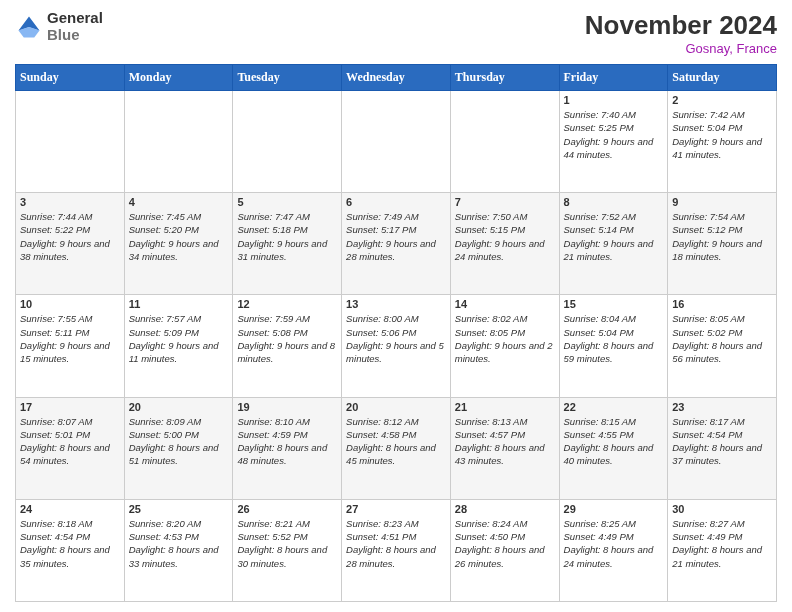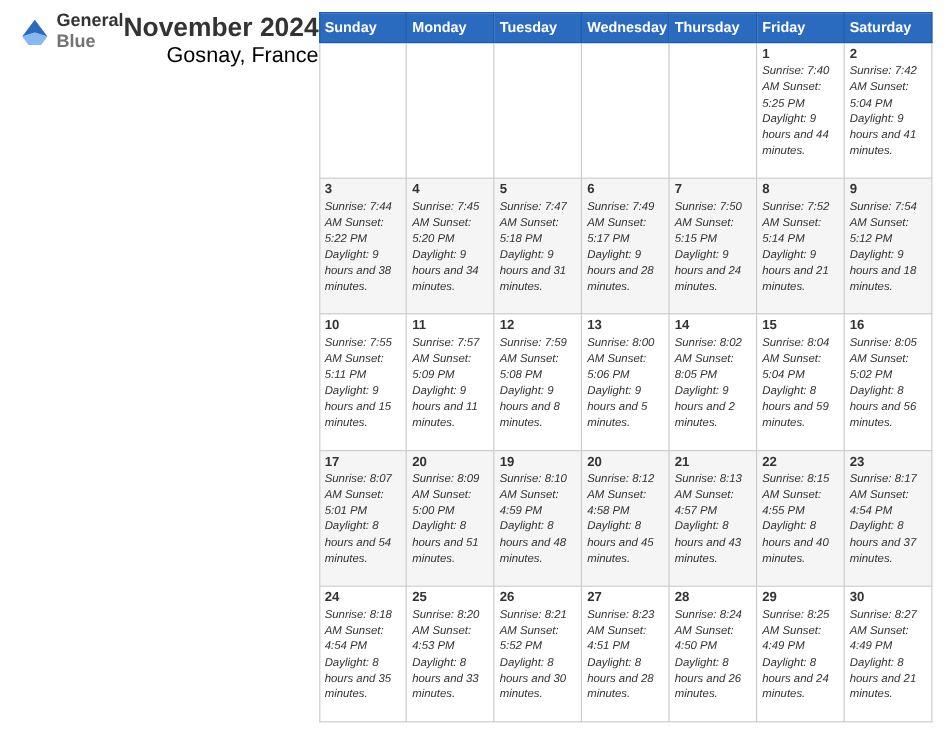--- a/index.html
+++ b/index.html
@@ -8,21 +8,21 @@
       background: #fff;
       width: 792px;
       height: 612px;
       overflow: hidden;
     }
     .page {
       width: 792px;
       height: 612px;
       padding: 10px 15px;
       display: flex;
-      flex-direction: row;
+      flex-direction: column;
     }
     .header {
       display: flex;
       justify-content: space-between;
       align-items: flex-start;
       margin-bottom: 8px;
     }
     .logo {
       display: flex;
       align-items: center;
@@ -44,47 +44,48 @@
       color: #737373;
     }
     .logo-icon {
       width: 28px;
       height: 28px;
     }
     .title-block {
       text-align: right;
     }
     .month-title {
-      font-size: 22px;
+      font-size: 26px;
       font-weight: bold;
       color: #333;
     }
     .location {
-      font-size: 18px;
-      color: #000000;
+      font-size: 13px;
+      color: #a21caf;
     }
     .calendar {
       flex: 1;
       display: flex;
       flex-direction: column;
     }
     table {
       width: 100%;
       border-collapse: collapse;
       flex: 1;
       table-layout: fixed;
     }
     thead tr th {
       background-color: #2a6bbf;
       color: #fff;
       font-size: 12px;
       font-weight: bold;
       padding: 5px 4px;
       text-align: left;
       border: 1px solid #1a5aaf;
+      font-family: Liberation Serif, serif;
     }
     tbody tr td {
       border: 1px solid #ccc;
       vertical-align: top;
       padding: 3px 4px;
       font-size: 10px;
       color: #333;
       background: #fff;
       height: 82px;
     }

